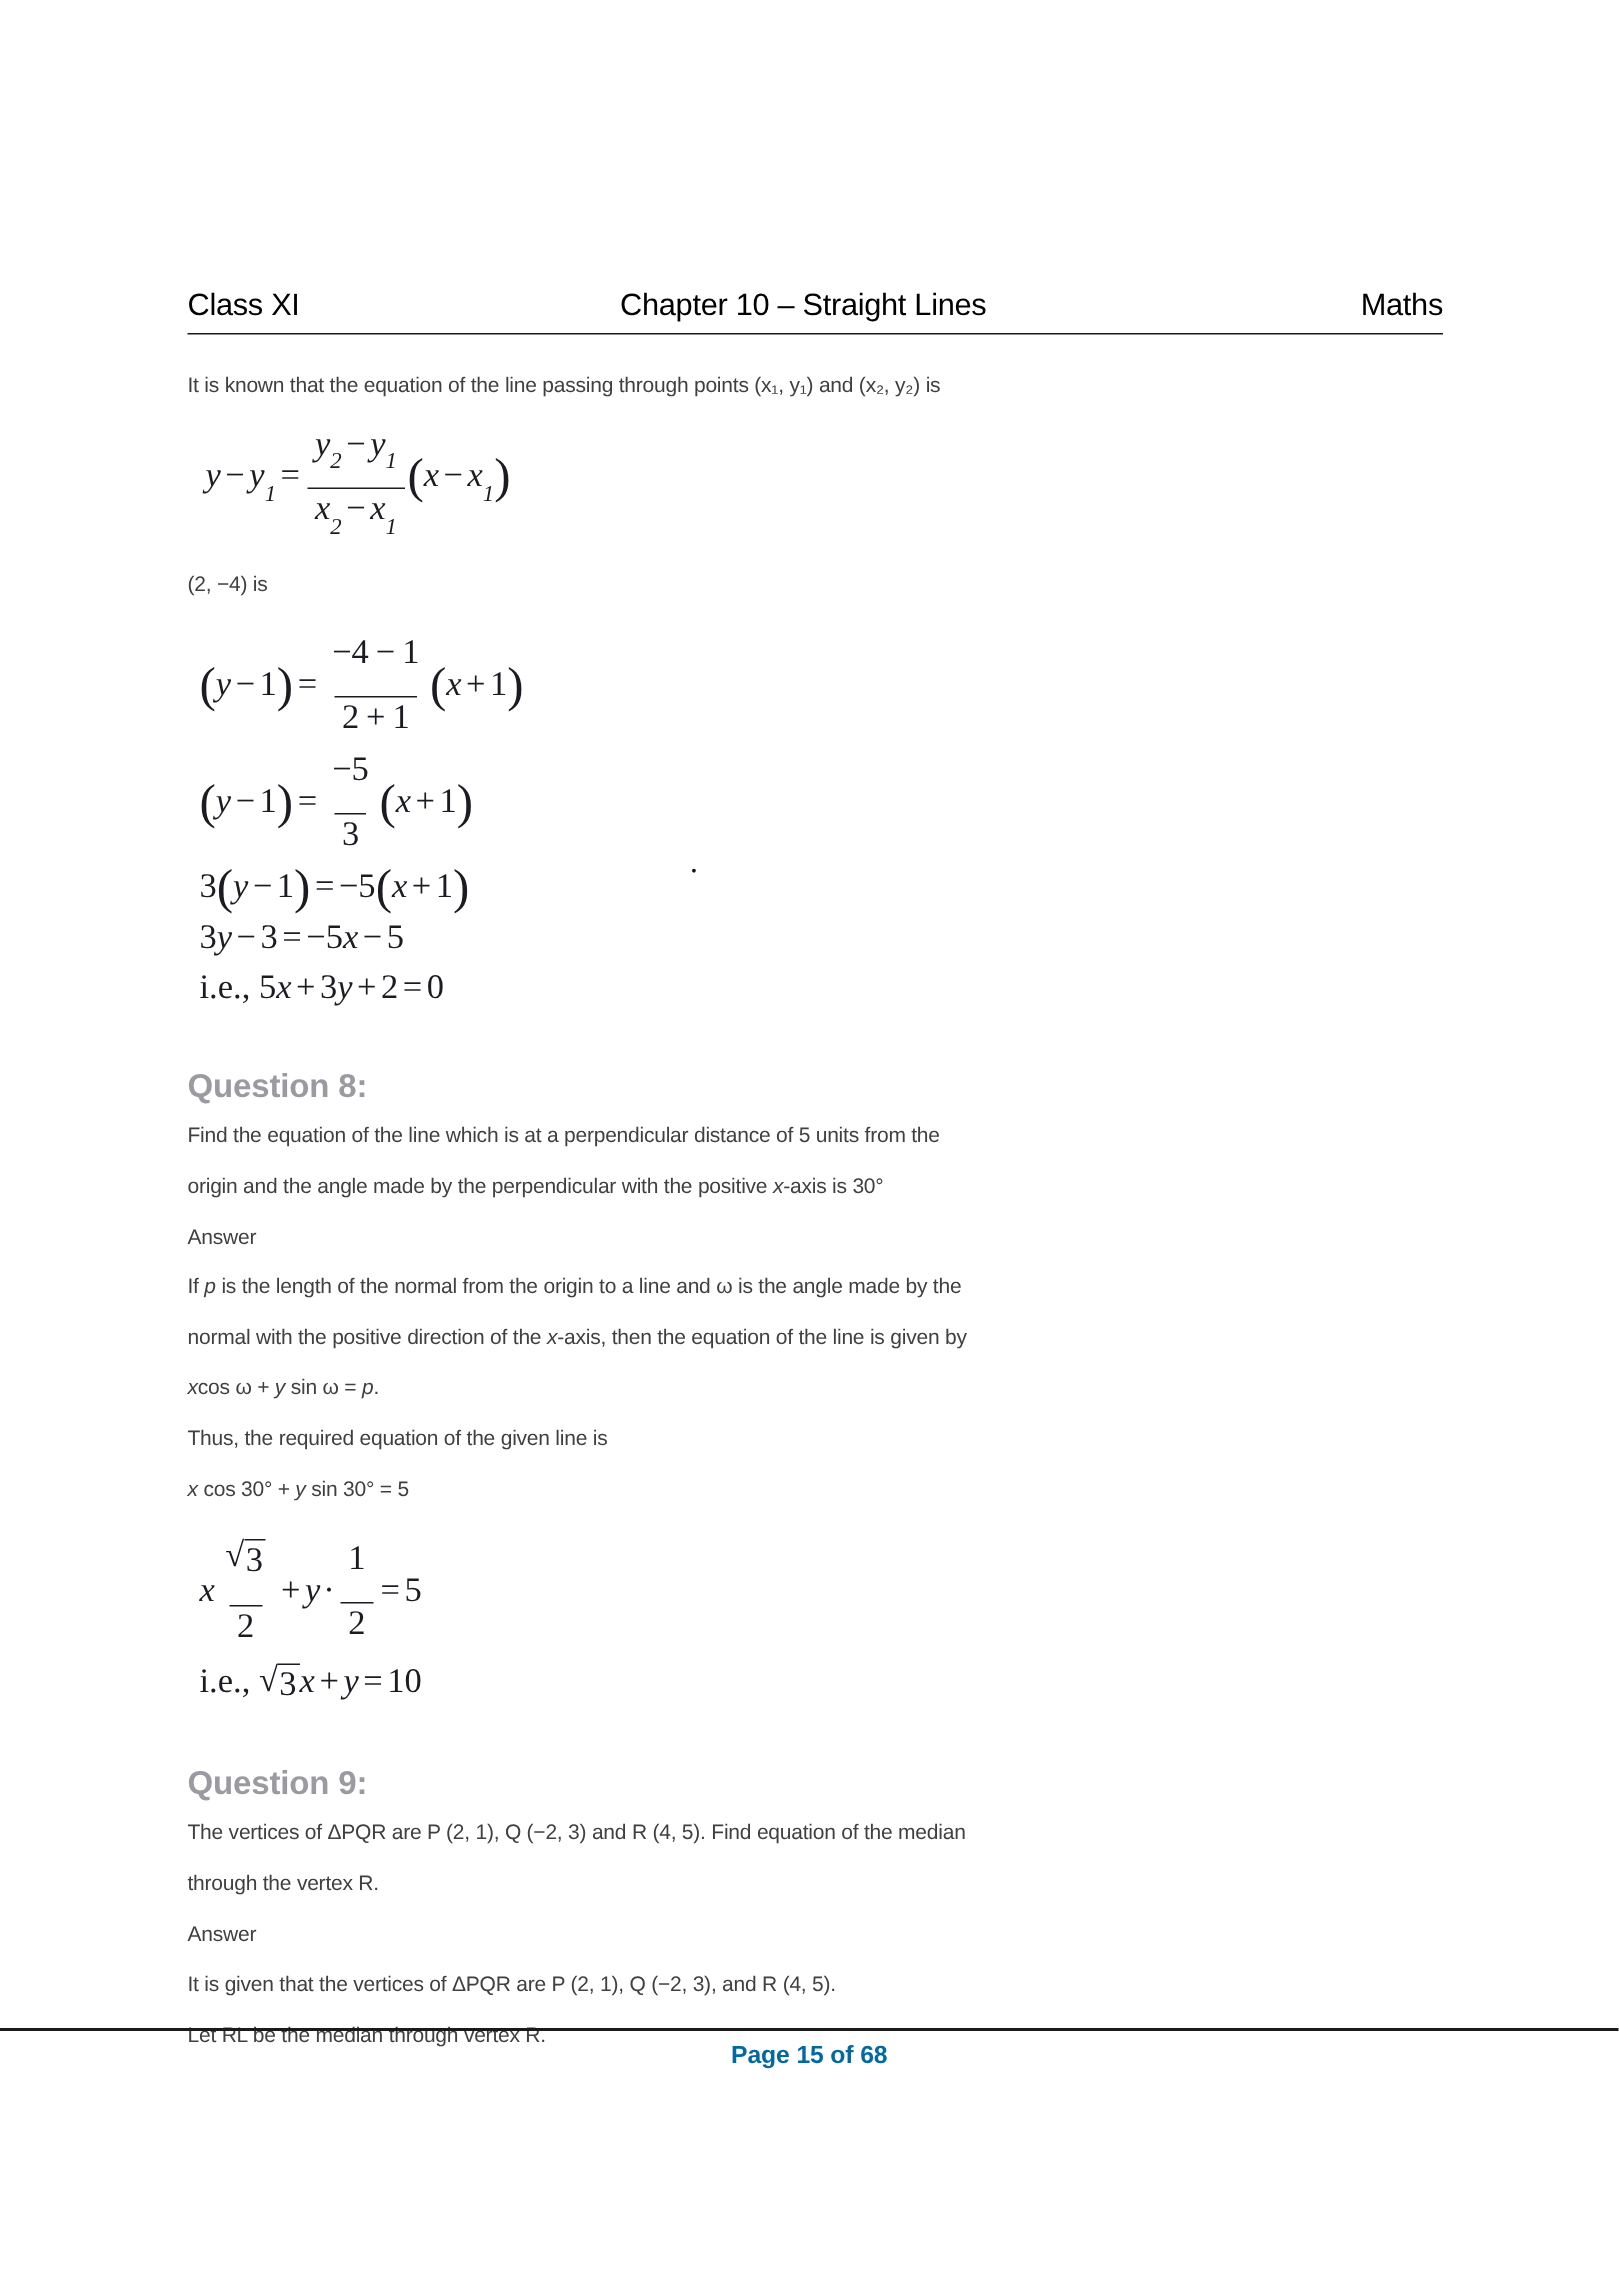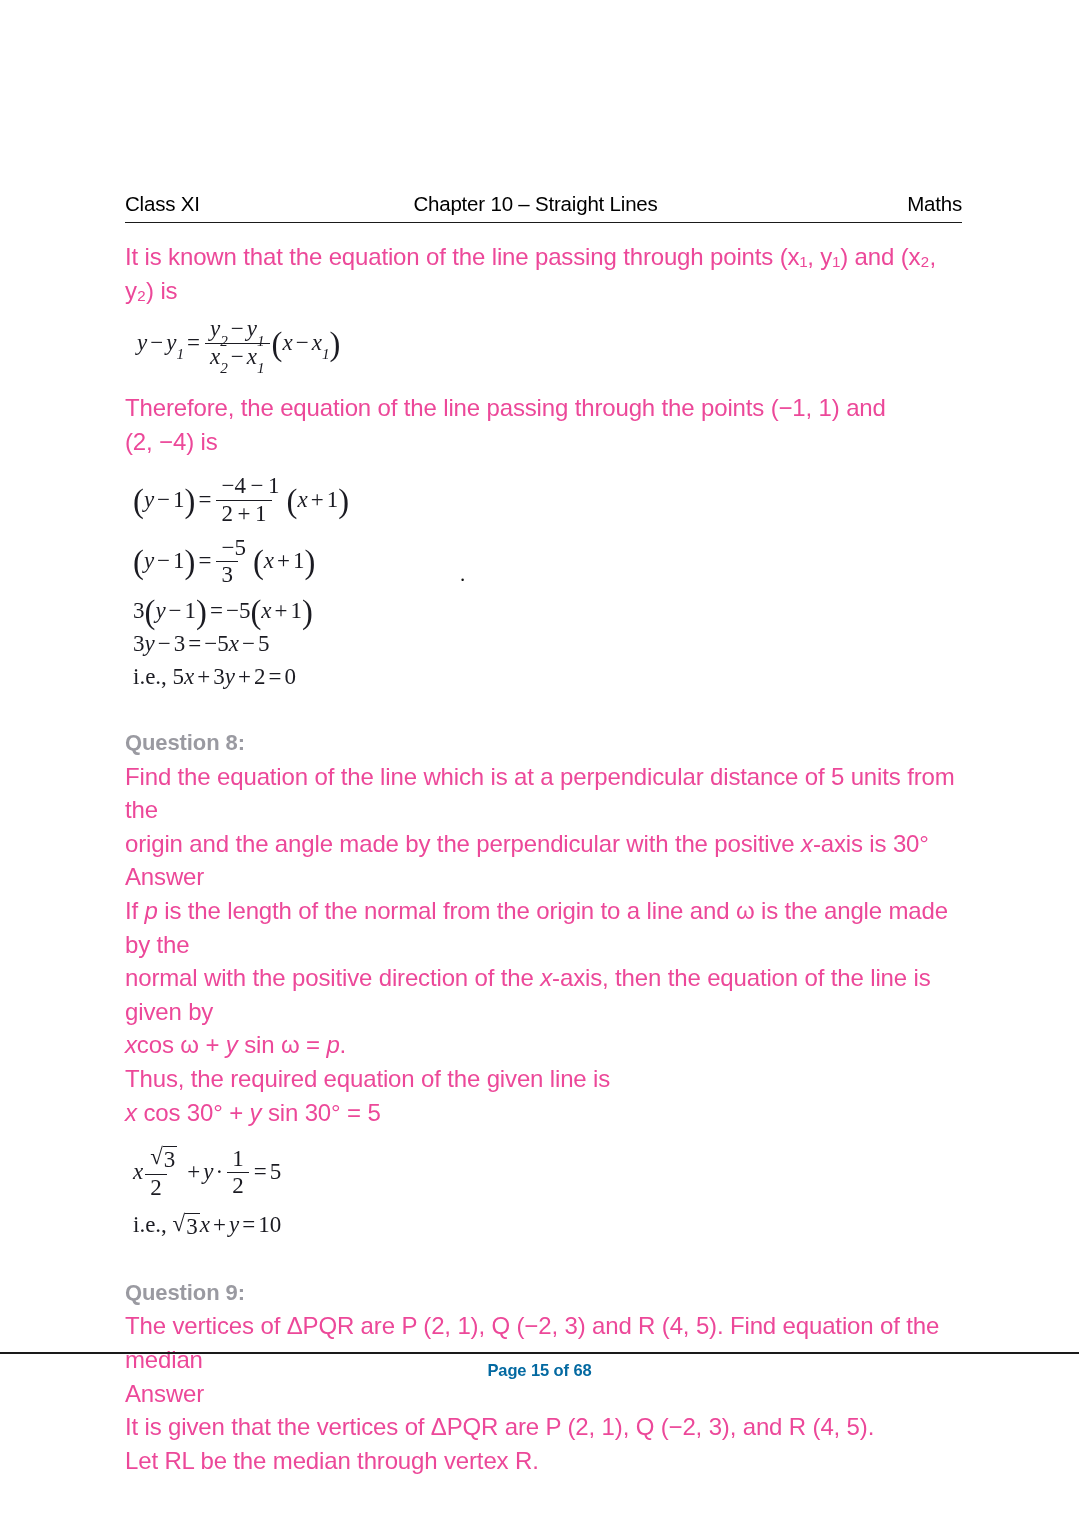--- a/index.html
+++ b/index.html
@@ -53,24 +53,24 @@
 
   
   .content {
     position: absolute;
     left: 125px;
     top: 240px;
     width: 840px;
   }
   p.line {
     margin: 0;
-    font-size: 24px;
+    font-size: 14px;
     line-height: 33.6px;
     letter-spacing: -0.15px;
-    color: #ec4899;
+    color: #404040;
     white-space: pre-wrap;
   }
   .q-head {
     margin: 0;
     font-size: 22px;
     line-height: 33.6px;
     font-weight: bold;
     color: #9a9aa1;
     letter-spacing: -0.1px;
   }
@@ -87,25 +87,26 @@
     line-height: 1.08;
     display: flex;
     align-items: center;
     white-space: nowrap;
   }
   .math .v { font-style: italic; }
   .math .up { font-style: normal; }
   .frac {
     display: inline-flex;
     flex-direction: column;
-    align-items: flex-start;
+    align-items: center;
     justify-content: center;
     vertical-align: middle;
     margin: 0 2px;
     line-height: 1.06;
+    gap: 16px;
   }
   .frac .num { padding: 0 5px 1px 5px; }
   .frac .den {
     padding: 1px 5px 0 5px;
     border-top: 1.4px solid #1b1b22;
   }
   .paren {
     font-size: 1.42em;
     line-height: 0.82;
     display: inline-block;
@@ -192,21 +193,20 @@
       <span class="paren">(</span>
         <span class="v">x</span>
         <span class="op">−</span>
         <span class="v">x<span class="sub">1</span></span>
         <span class="paren">)</span>
     </div>
     <div class="eq-period">.</div>
 
     <div class="gap-md"></div>
 
-    <p class="line">Therefore, the equation of the line passing through the points (−1, 1) and</p>
     <p class="line">(2, −4) is</p>
 
     <div class="gap-sm"></div>
 
     <div class="math" style="margin-left:8px; margin-top:6px;">
       <span class="paren">(</span>
         <span class="v">y</span>
         <span class="op">−</span>
         <span class="up">1</span>
         <span class="paren">)</span>
@@ -330,20 +330,21 @@
       <span class="op">+</span>
         <span class="v">y</span>
         <span class="op">=</span>
         <span class="up">10</span>
     </div>
 
     <div class="gap-lg"></div>
 
     <p class="q-head">Question 9:</p>
     <p class="line">The vertices of ΔPQR are P (2, 1), Q (−2, 3) and R (4, 5). Find equation of the median</p>
+    <p class="line">through the vertex R.</p>
     <p class="line">Answer</p>
     <p class="line">It is given that the vertices of ΔPQR are P (2, 1), Q (−2, 3), and R (4, 5).</p>
     <p class="line">Let RL be the median through vertex R.</p>
 
   </div>
 
   <div class="footer-rule"></div>
   <div class="footer-text">Page 15 of 68</div>
 
 </div>

